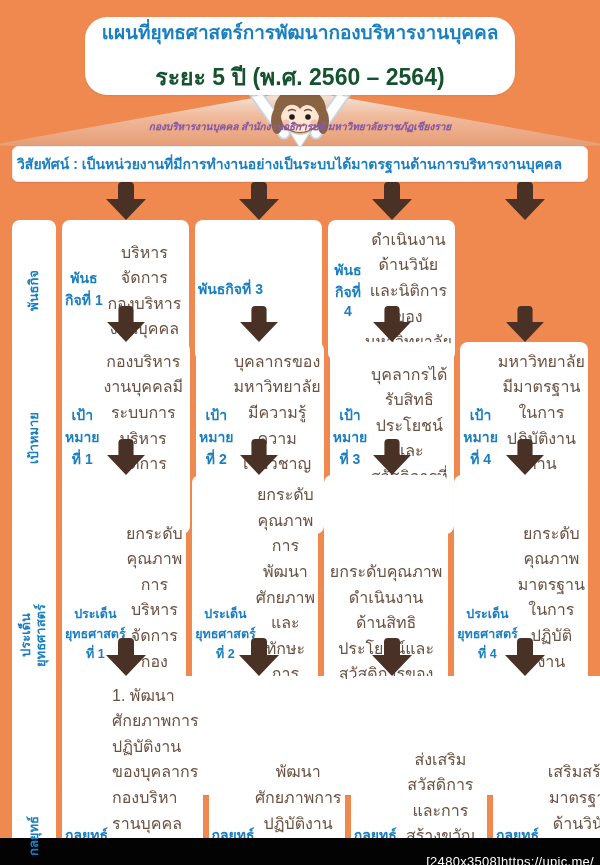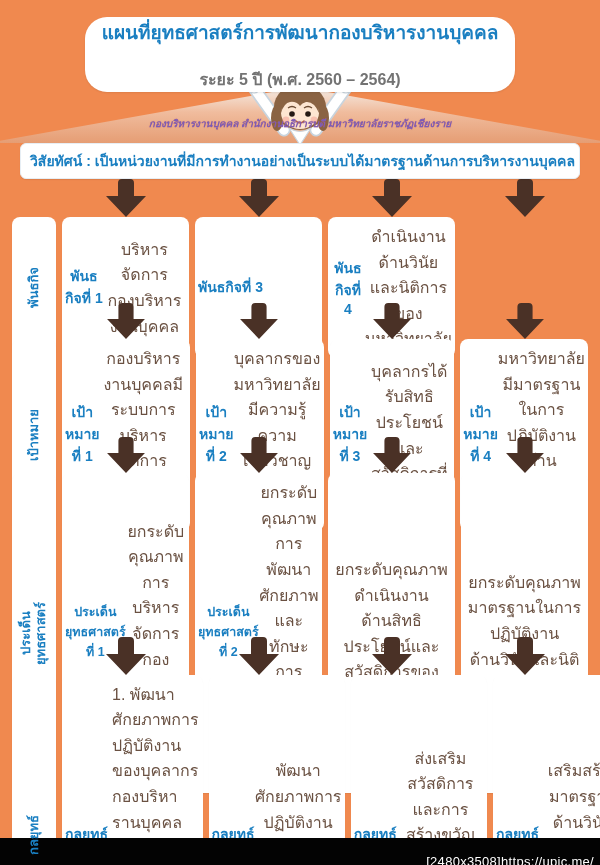--- a/index.html
+++ b/index.html
@@ -10,45 +10,45 @@
     overflow:hidden;
     position:relative;
   }
   .page{width:600px;height:865px;display:flex;flex-direction:column;}
 
   
   .title-card{
     margin:17px auto 0 auto;width:430px;height:96px;
     background:#ffffff;border-radius:22px;
     display:flex;flex-direction:column;justify-content:center;align-items:center;
-    gap:20px;position:relative;z-index:3;
+    gap:12px;position:relative;z-index:3;
     box-shadow:0 1px 2px rgba(0,0,0,.08);
   }
   .title-line1{color:#1a7fc1;font-weight:bold;font-size:19px;}
-  .title-line2{color:#737373;font-weight:bold;font-size:16px;}
+  .title-line2{color:#14532d;font-weight:bold;font-size:23px;}
 
   
   .hero{position:relative;height:100px;z-index:2;border-radius:12px;}
   .girl{position:absolute;left:50%;transform:translateX(-50%);top:-12px;}
   .beam{
     position:absolute;left:0;right:0;bottom:0;height:56px;
     background:linear-gradient(to bottom,rgba(245,242,238,.95) 0%,rgba(240,230,222,.55) 45%,rgba(210,195,185,.35) 100%);
     clip-path:polygon(50% 0,100% 96%,100% 100%,0 100%,0 96%);
   }
   .hero-caption{
     position:absolute;left:0;right:0;bottom:12px;text-align:center;
     font-size:10px;font-style:italic;font-weight:bold;color:#7d5cb5;
     text-shadow:0 0 1px rgba(208,90,74,.55);z-index:2;
   }
 
   
   .vision-bar{
-    margin:0 20px;background:#ffffff;border-radius:6px;
+    margin:0 12px;background:#ffffff;border-radius:6px;
     border:1px solid #e7eef4;
-    padding:6px 4px;text-align:right;
+    padding:6px 4px;text-align:left;
     color:#1a7fc1;font-weight:bold;font-size:14px;
     box-shadow:0 1px 1px rgba(0,0,0,.08);position:relative;z-index:3;
   }
 
   
   .grid-row{
     display:grid;grid-template-columns:44px 1fr 1fr 1fr 1fr;gap:6px;
     padding:0 12px;align-items:stretch;
   }
   .arrow-row{align-items:center;}
@@ -275,20 +275,21 @@
 พัฒนาศักยภาพและ
 ทักษะการปฏิบัติงาน
 ของบุคคล</div>
     </div>
     <div class="node">
       <div class="node-body">ยกระดับคุณภาพดำเนินงาน
 ด้านสิทธิประโยชน์และ
 สวัสดิการของบุคลากร</div>
     </div>
     <div class="node">
+      <div class="node-header">ประเด็นยุทธศาสตร์ที่ 4</div>
       <div class="node-body">ยกระดับคุณภาพ
 มาตรฐานในการปฏิบัติงาน
 ด้านวินัยและนิติการ</div>
     </div>
   </div>
 
   <div class="grid-row arrow-row a4">
     <div></div>
     <div class="arrow-cell">
         <svg width="44" height="38" viewBox="0 0 44 38">

